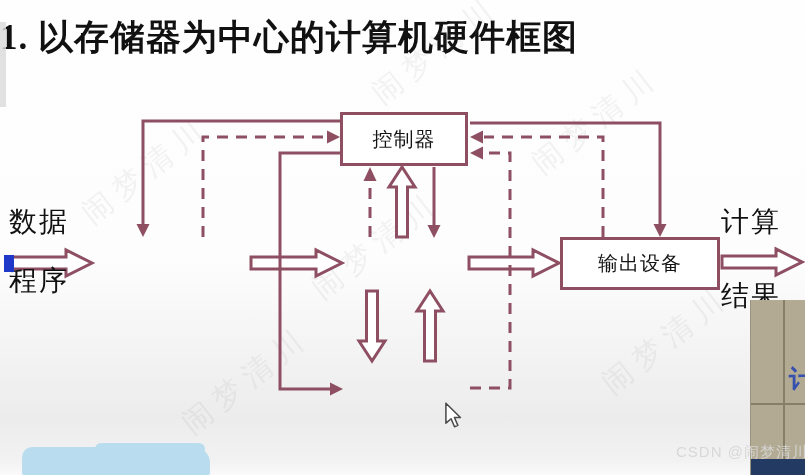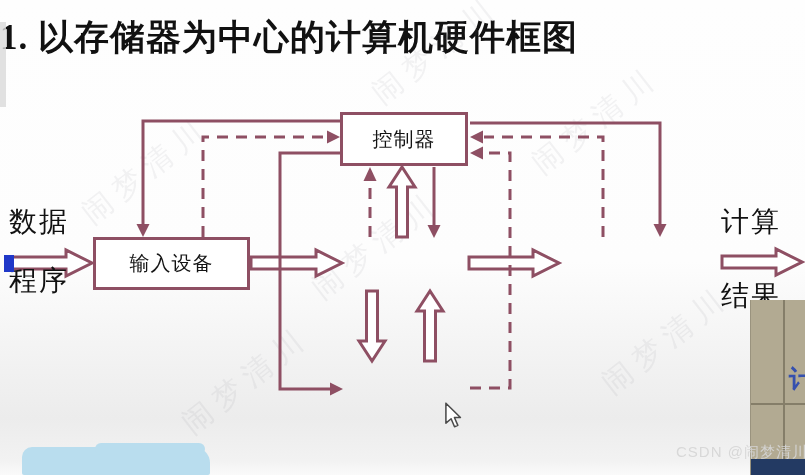--- a/index.html
+++ b/index.html
@@ -106,21 +106,21 @@
       <path d="M143,237 L136.5,224 L149.5,224 Z"></path>
       <path d="M340,137 L327,130.5 L327,143.5 Z"></path>
       <path d="M343,389 L330,382.5 L330,395.5 Z"></path>
       <path d="M660,237 L653.5,224 L666.5,224 Z"></path>
       <path d="M470,137 L483,130.5 L483,143.5 Z"></path>
       <path d="M470,153 L483,146.5 L483,159.5 Z"></path>
     </g>
   </svg>
 
   <div class="box box-controller">控制器</div>
-  <div class="box box-input">输入设备</div>
+  <div class="box box-output">输出设备</div>
 
   <div class="side-label lbl-data">数据</div>
   <div class="side-label lbl-prog">程序</div>
   <div class="side-label lbl-result">结果</div>
   <div class="side-label lbl-calc">计算</div>
 
   <div class="blue-marker"></div>
   <div class="blob"></div>
   <div class="blob2"></div>
 

